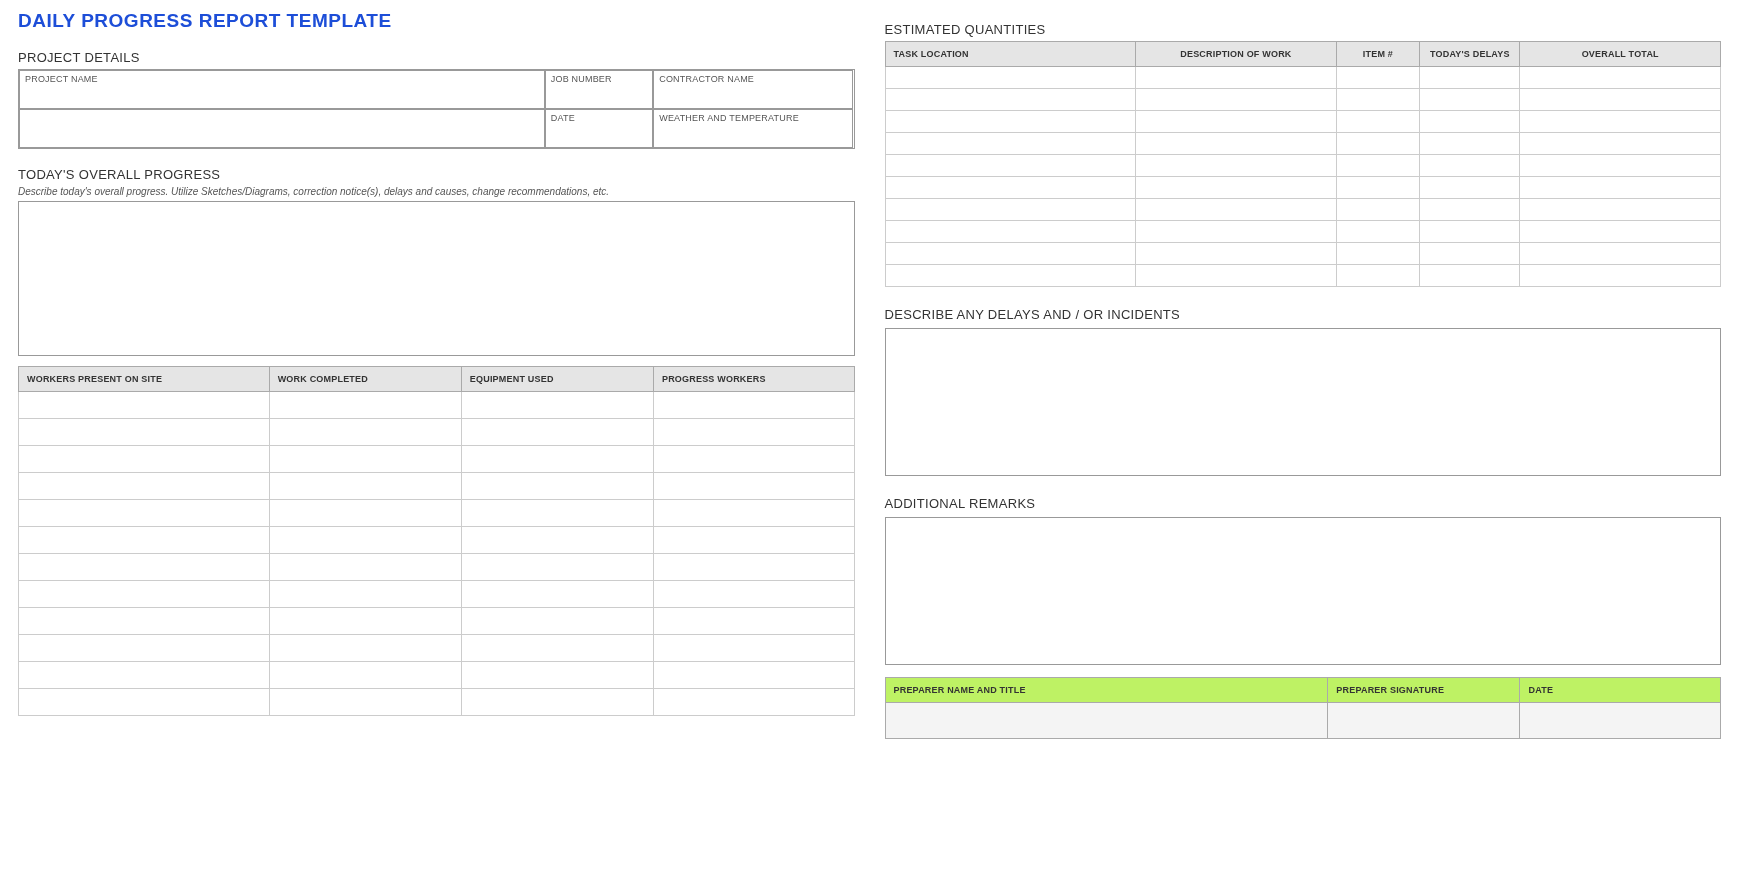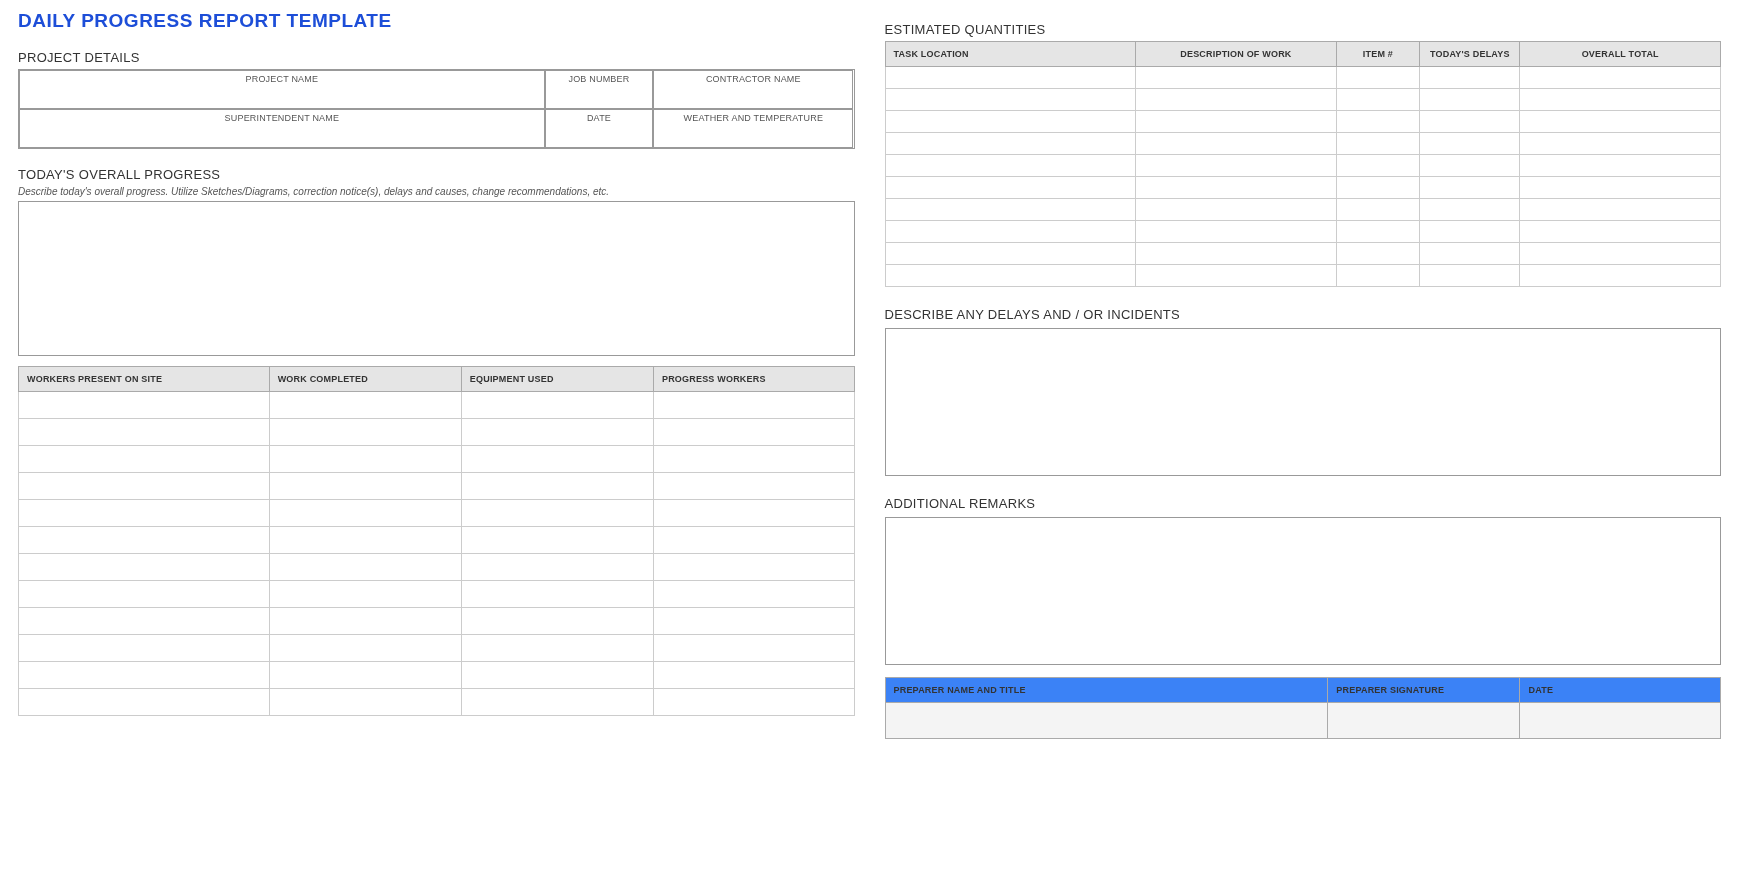--- a/index.html
+++ b/index.html
@@ -36,21 +36,20 @@
     border-collapse: collapse;
     width: 100%;
   }
   .field-row {
     display: flex;
   }
   .field-cell {
     border: 1px solid #999;
     display: flex;
     flex-direction: column;
-    text-align: center;
   }
   .field-label {
     font-size: 9px;
     color: #555;
     padding: 3px 5px 0 5px;
     letter-spacing: 0.2px;
   }
   .field-input {
     height: 24px;
     padding: 2px 5px;
@@ -98,21 +97,21 @@
   }
   table.data-table.quantities td {
     height: 22px;
   }
   table.sign-table {
     width: 100%;
     border-collapse: collapse;
     margin-top: 12px;
   }
   table.sign-table th {
-    background: #3b82f6;
+    background: #bef264;
     border: 1px solid #aaa;
     font-size: 9px;
     font-weight: bold;
     text-align: left;
     padding: 7px 8px;
     letter-spacing: 0.2px;
   }
   table.sign-table td {
     border: 1px solid #aaa;
     height: 36px;
@@ -138,21 +137,20 @@
           <div class="field-label">JOB NUMBER</div>
           <div class="field-input"></div>
         </div>
         <div class="field-cell" style="flex:0 0 24%">
           <div class="field-label">CONTRACTOR NAME</div>
           <div class="field-input"></div>
         </div>
       </div>
       <div class="field-row">
         <div class="field-cell" style="flex:0 0 63%">
-          <div class="field-label">SUPERINTENDENT NAME</div>
           <div class="field-input"></div>
         </div>
         <div class="field-cell" style="flex:0 0 13%">
           <div class="field-label">DATE</div>
           <div class="field-input"></div>
         </div>
         <div class="field-cell" style="flex:0 0 24%">
           <div class="field-label">WEATHER AND TEMPERATURE</div>
           <div class="field-input"></div>
         </div>

